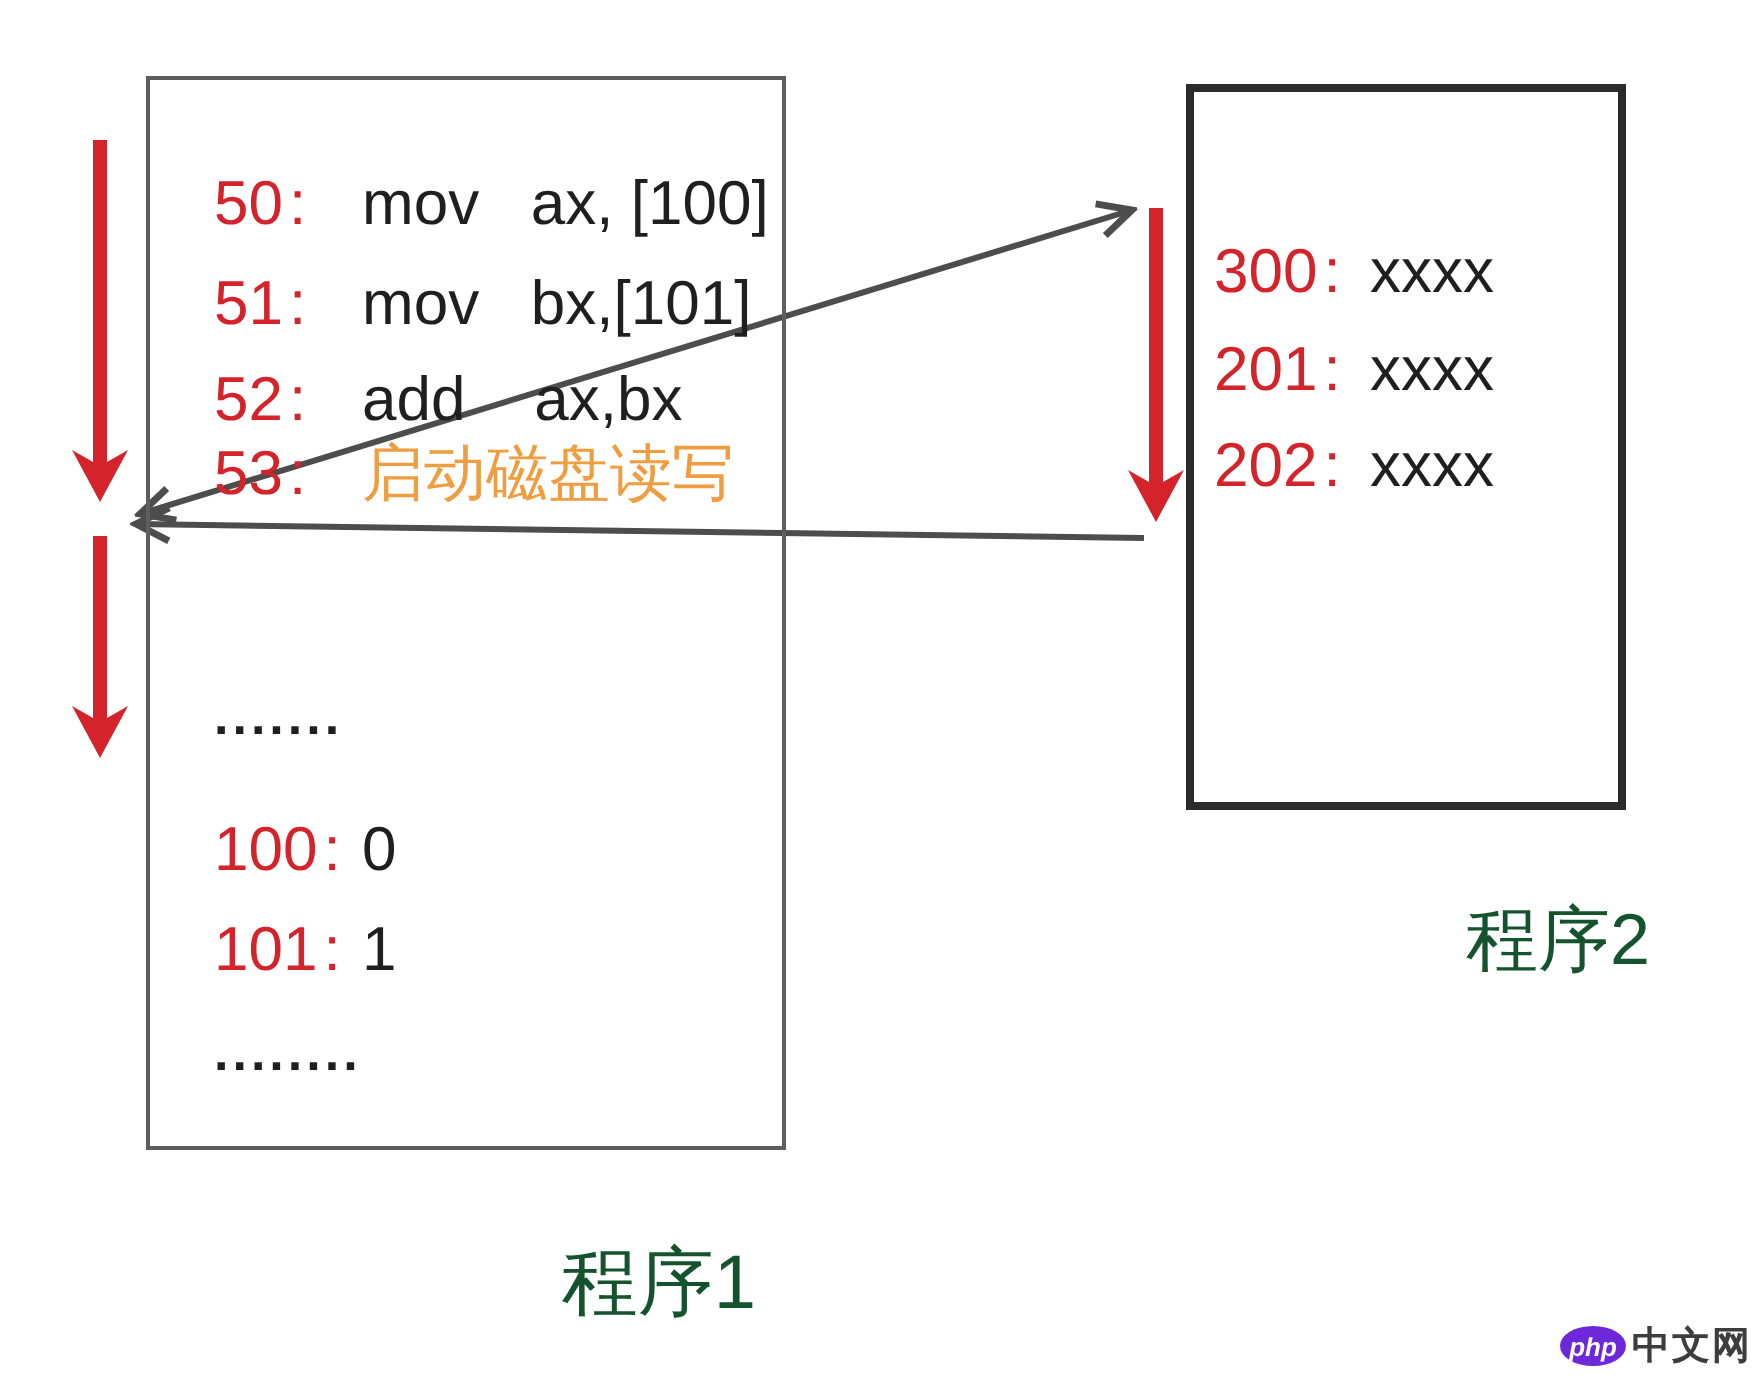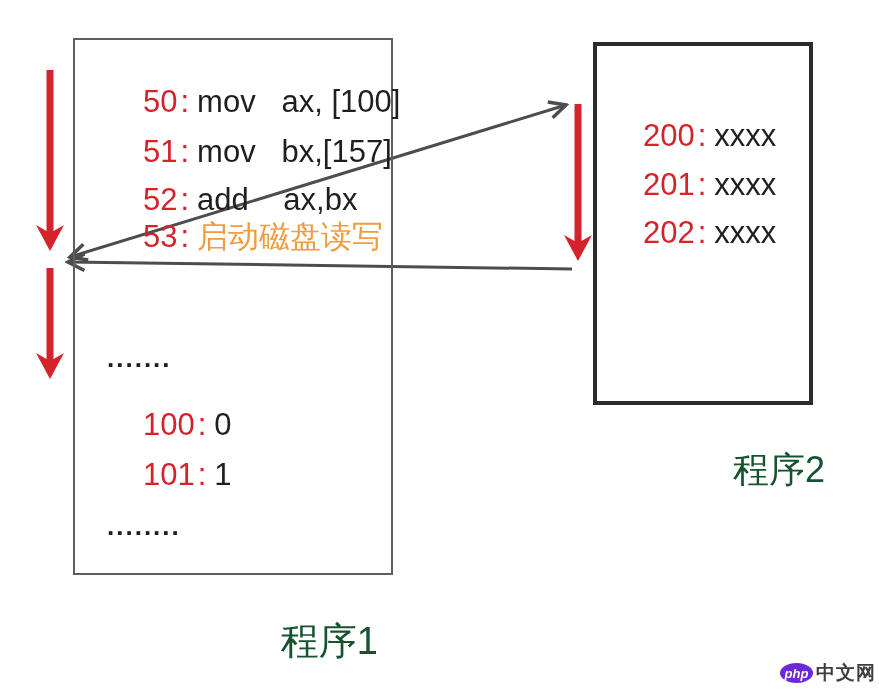--- a/index.html
+++ b/index.html
@@ -16,21 +16,21 @@
   .box{position:absolute;background:transparent;box-sizing:border-box;}
   .box.p1{left:73px;top:38px;width:320px;height:537px;border:2px solid #5e5e5e;}
   .box.p2{left:593px;top:42px;width:220px;height:363px;border:4px solid #2b2b2b;}
 
   
   .row{position:absolute;left:0;white-space:nowrap;font-size:31px;line-height:34px;color:#1f1f1f;}
   .p1 .row{left:32px;}
   .p2 .row{left:10px;}
   .addr{display:inline-block;min-width:66px;margin-right:8px;}
   .p2 .addr{min-width:70px;}
-  .num{color:#d4232a;margin-left:36px;}
+  .num{color:#d4232a;}
   .sep{color:#d4232a;padding-left:3px;}
   .sep.orange{color:#ee9d40;}
   .txt{color:#1f1f1f;white-space:pre;}
   .txt.highlight{color:#ee9d40;}
   .dots{font-size:26px;font-weight:bold;letter-spacing:2px;color:#1f1f1f;}
 
   
   .prog-label{position:absolute;font-size:38px;color:#14532d;text-align:right;}
   .prog-label.l1{left:58px;top:616px;width:320px;}
   .prog-label.l2{left:605px;top:446px;width:220px;font-size:36px;}
@@ -69,31 +69,31 @@
       <path d="M564,235 L578,261 L592,235 L578,243 Z" fill="#d4232a"></path>
     </g>
 
     <path d="M70,257 L566,105" stroke="#4d4d4d" stroke-width="3" fill="none" marker-start="url(#chev)" marker-end="url(#chev)"></path>
 
     <path d="M572,269 L68,262" stroke="#4d4d4d" stroke-width="3" fill="none" marker-end="url(#chev)"></path>
   </svg>
 
   <div class="box p1" id="box-p1">
       <div class="row" style="top: 45px;"><span class="addr"><span class="num">50</span><span class="sep">:</span></span><span class="txt">mov   ax, [100]</span></div>
-      <div class="row" style="top: 95px;"><span class="addr"><span class="num">51</span><span class="sep">:</span></span><span class="txt">mov   bx,[157]</span></div>
+      <div class="row" style="top: 95px;"><span class="addr"><span class="num">51</span><span class="sep">:</span></span><span class="txt">mov   bx,[101]</span></div>
       <div class="row" style="top: 143px;"><span class="addr"><span class="num">52</span><span class="sep">:</span></span><span class="txt">add    ax,bx</span></div>
       <div class="row" style="top: 180px;"><span class="addr"><span class="num">53</span><span class="sep">:</span></span><span class="txt highlight">启动磁盘读写</span></div>
       <div class="row" style="top: 300px;"><span class="dots">.......</span></div>
       <div class="row" style="top: 368px;"><span class="addr"><span class="num">100</span><span class="sep">:</span></span><span class="txt">0</span></div>
       <div class="row" style="top: 418px;"><span class="addr"><span class="num">101</span><span class="sep">:</span></span><span class="txt">1</span></div>
       <div class="row" style="top: 468px;"><span class="dots">........</span></div>
     </div>
 
   <div class="box p2" id="box-p2">
-      <div class="row" style="top: 73px;"><span class="addr"><span class="num">200</span><span class="sep">:</span></span><span class="txt">xxxx</span></div>
+      <div class="row" style="top: 73px;"><span class="addr"><span class="num">300</span><span class="sep">:</span></span><span class="txt">xxxx</span></div>
       <div class="row" style="top: 122px;"><span class="addr"><span class="num">201</span><span class="sep">:</span></span><span class="txt">xxxx</span></div>
       <div class="row" style="top: 170px;"><span class="addr"><span class="num">202</span><span class="sep">:</span></span><span class="txt">xxxx</span></div>
     </div>
 
   <div class="prog-label l1">程序1</div>
   <div class="prog-label l2">程序2</div>
 
   <div class="watermark">
     <span class="wm-logo">php</span>
     <span class="wm-text">中文网</span>

